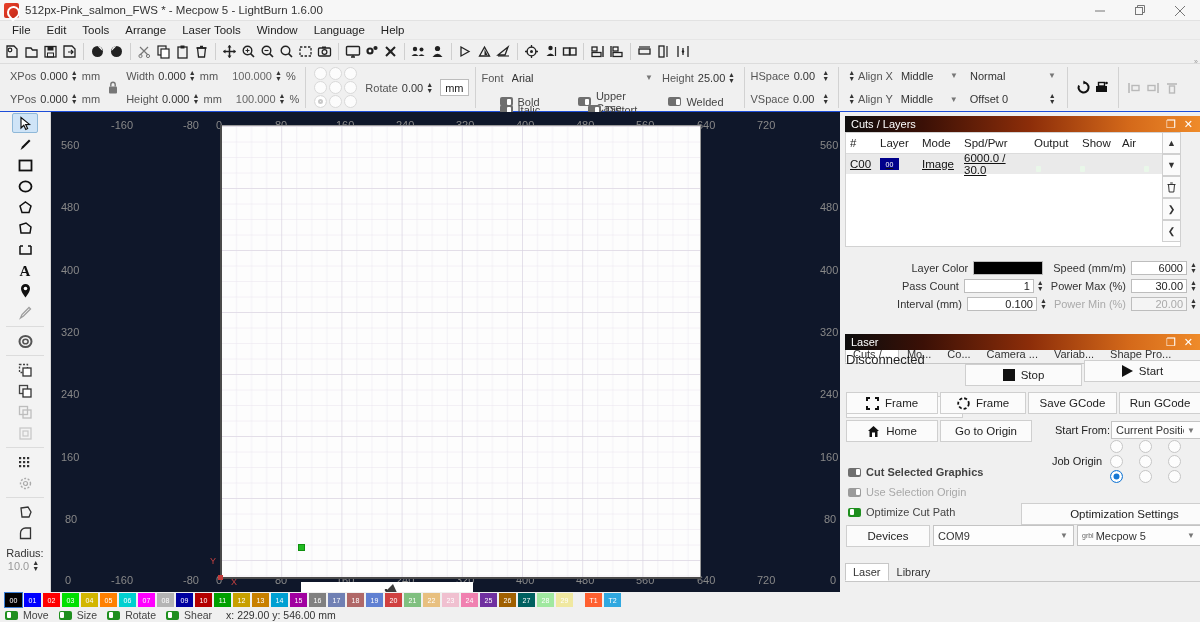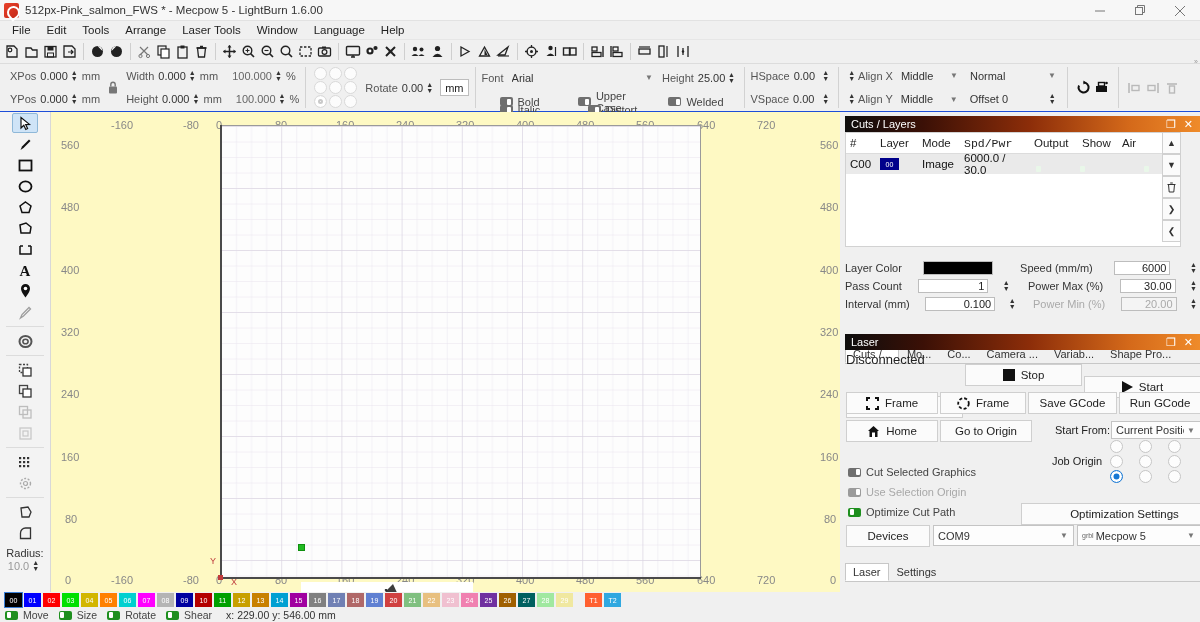--- a/index.html
+++ b/index.html
@@ -87,21 +87,21 @@
   .lt{ width:26px; height:20px; margin:1px auto 0; display:flex; align-items:center;
        justify-content:center; color:#111; }
   .lt.active{ background:#cfe4f7; border:1px solid #8fb8d8; border-radius:2px; }
   .lt.dim{ color:#b4b4b4; }
   .ltsep{ height:1px; background:#dcdcdc; margin:4px 6px; }
   .radlabel{ text-align:center; font-size:11px; color:#333; margin-top:4px; }
   .radval{ display:flex; align-items:center; justify-content:center; font-size:11px; color:#999; }
 
   
   .canvaswrap{ position:absolute; left:51px; top:112px; right:360px; bottom:30px;
-               background:#fef9c3; overflow:hidden; }
+               background:#0f172a; overflow:hidden; }
   .ruler-num{ position:absolute; font-size:11px; color:#888; }
   .workarea{ position:absolute; background:#fdfdfd;
              border:1px solid #9a9a9a; }
   .axisline{ position:absolute; background:#555; }
   .imgbox{ position:absolute; background:#ffffff; }
   .selnub{ position:absolute; width:7px; height:7px; background:#22bb22; border:1px solid #109010; }
   .axlabel{ position:absolute; font-size:9px; color:#c04040; }
   .originsq{ position:absolute; width:5px;height:5px;background:#c23b3b; }
 
   
@@ -109,32 +109,32 @@
   .dock-title{ height:16px; display:flex; align-items:center;
     background: linear-gradient(90deg,#0d0d0d 0%,#3b1006 22%,#8c2d09 52%,#d4691a 80%,#ef8b2a 100%);
     color:#fff; font-size:11px; padding-left:6px; position:relative; }
   .dock-title .tbtns{ position:absolute; right:2px; top:0; height:16px; display:flex;
                       align-items:center; gap:8px; padding-right:5px; color:#fff; font-size:11px; }
   .lay-head{ display:flex; height:21px; align-items:center; border-bottom:1px solid #dcdcdc;
              font-size:11.5px; color:#222; background:#fff; }
   .lay-head div{ padding-left:4px; }
   .lay-row{ display:flex; height:20px; align-items:center; font-size:11.5px;
             background:#eaeaea; color:#111; }
-  .lay-row div{ padding-left:4px; }
+  .lay-row div{ padding-left:4px;text-decoration:underline; }
   .swatch{ width:19px; height:12px; background:#00008b; color:#fff; font-size:7px;
            display:flex; align-items:center; justify-content:center; }
   .greentog{ width:13px; height:9px; border-radius:2px; background:#10a810; position:relative; }
   .greentog:after{ content:""; position:absolute; top:1.5px; right:1.5px; width:4.5px;height:6px;
                    background:#e9f7e9; border-radius:1px; }
 
   .sidebtns{ position:absolute; right:0; width:19px; }
   .sb{ width:19px; height:22px; border:1px solid #d0d0d0; background:#fbfbfb;
        display:flex; align-items:center; justify-content:center; font-size:9px; color:#333; }
 
-  .paramrow{ display:flex; align-items:center; justify-content:space-between; height:15px; font-size:11px; }
+  .paramrow{ display:flex; align-items:center; justify-content:flex-end; height:15px; font-size:11px; }
   .plbl{ color:#333; margin-right:5px; }
   .plbl.dim{ color:#aaa; }
   .pbox{ border:1px solid #bdbdbd; background:#fff; height:14px; width:56px;
          display:flex; align-items:center; justify-content:flex-end; padding-right:3px;
          font-size:11px; color:#222; }
   .pbox.dim{ color:#aaa; background:#f4f4f4; }
   .pbox.black{ background:#000; width:70px; }
 
   .tabbar{ display:flex; height:19px; align-items:flex-end; border-bottom:1px solid #c7c7c7; }
   .tab{ height:18px; padding:0 7px; font-size:11px; color:#333; display:flex; align-items:center;
@@ -938,21 +938,21 @@
         <span>❐</span>
         <span>✕</span>
       </span>
     </div>
 
     <div style="position:absolute; left:5px; top:20px; width:336px; height:115px; background:#fff; border:1px solid #d2d2d2;">
       <div class="lay-head">
         <div style="width:30px;">#</div>
         <div style="width:42px;">Layer</div>
         <div style="width:42px;">Mode</div>
-        <div style="width:70px;font-family:Liberation Mono, monospace;">Spd/Pwr</div>
+        <div style="width:70px;">Spd/Pwr</div>
         <div style="width:48px;">Output</div>
         <div style="width:40px;">Show</div>
         <div style="width:40px;">Air</div>
       </div>
       <div class="lay-row">
         <div style="width:30px;">C00</div>
         <div style="width:42px;">
           <span class="swatch">00</span>
         </div>
         <div style="width:42px;">Image</div>
@@ -1041,21 +1041,21 @@
           <rect x="7" y="0" width="4" height="12" fill="#111"></rect>
         </svg>
       <span>Pause</span>
     </div>
     <div class="lbtn" style="position:absolute; left:125px; top:252px; width:117px;">
       <svg width="12" height="12">
           <rect x="0" y="0" width="12" height="12" fill="#111"></rect>
         </svg>
       <span>Stop</span>
     </div>
-    <div class="lbtn" style="position:absolute; left:244px; top:264px; width:117px;">
+    <div class="lbtn" style="position:absolute; left:244px; top:248px; width:117px;">
       <svg width="11" height="12">
           <path d="M0 0 L11 6 L0 12 z" fill="#111"></path>
         </svg>
       <span>Start</span>
     </div>
 
     <div class="lbtn" style="position:absolute; left:6px; top:280px; width:92px;">
       <svg width="13" height="13">
           <path d="M1 4 V1 H4 M9 1 H12 V4 M12 9 V12 H9 M4 12 H1 V9" fill="none" stroke="#111" stroke-width="2"></path>
         </svg>
@@ -1102,21 +1102,21 @@
         <span class="rad"></span>
         <span class="rad"></span>
       </div>
       <div class="radcol">
         <span class="rad"></span>
         <span class="rad"></span>
         <span class="rad"></span>
       </div>
     </div>
 
-    <div class="chk" style="position:absolute; left:8px; top:354px;">
+    <div class="chk" style="position:absolute; left:8px; top:354px;font-weight:bold;">
       <span class="togg"></span>
       <span>Cut Selected Graphics</span>
     </div>
     <div class="chk" style="position:absolute; left:8px; top:374px; color:#a8a8a8;">
       <span class="togg dim"></span>
       <span>Use Selection Origin</span>
     </div>
     <div class="chk" style="position:absolute; left:8px; top:394px;">
       <span class="togg on"></span>
       <span>Optimize Cut Path</span>
@@ -1134,21 +1134,21 @@
       <span class="carr">▼</span>
     </div>
     <div class="combo" style="position:absolute; left:237px; top:413px; width:124px; height:21px;">
       <span style="font-size:7px; color:#666; margin-right:2px;">grbl</span>
       <span class="cv">Mecpow 5</span>
       <span class="carr">▼</span>
     </div>
 
     <div class="tabbar" style="position:absolute; left:5px; bottom:10px; width:355px;">
       <div class="tab sel">Laser</div>
-      <div class="tab">Settings</div>
+      <div class="tab">Library</div>
     </div>
   </div>
 
   <div class="palette">
     <div class="pal first" style="background:#000000;">
         <span>00</span>
       </div>
     <div class="pal" style="background:#0000ff;">
         <span>01</span>
       </div>

